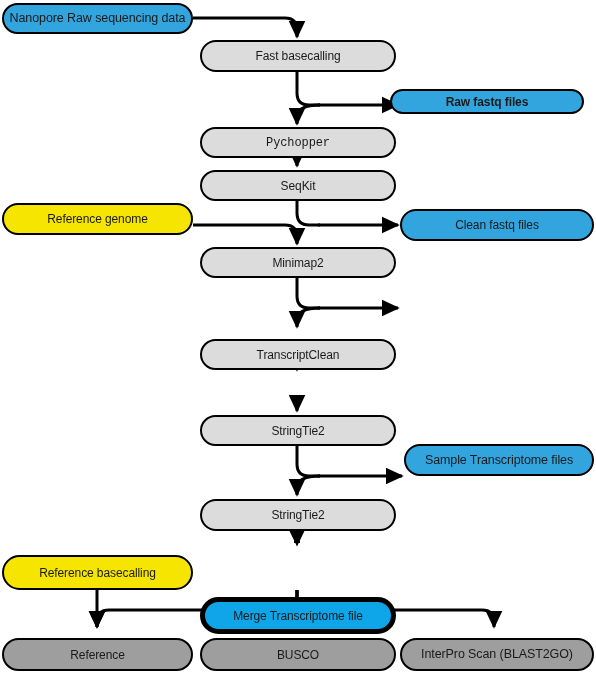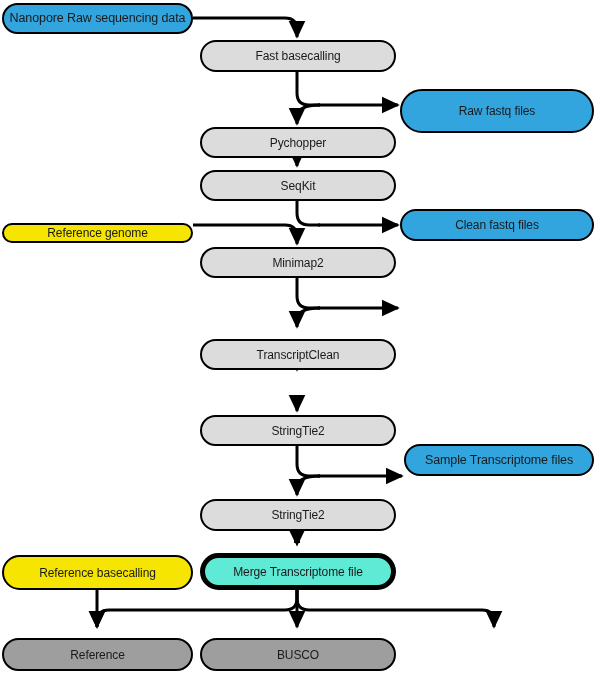--- a/index.html
+++ b/index.html
@@ -43,22 +43,23 @@
   .node.process {
     background: #dcdcdc;
   }
   .node.output {
     background: #32a5de;
   }
   .node.reference {
     background: #f5e500;
   }
   .node.merge {
-    background: #5eead4;
+    background: #0ea5e9;
     border-width: 5px;
+    margin-top: 44px;
   }
   .node.terminal {
     background: #9e9e9e;
   }
   .node.small-text {
     font-size: 12.5px;
   }
 </style>
 </head>
 <body>
@@ -111,27 +112,27 @@
       <path d="M297,590 L297,627" marker-end="url(#arrowhead)"></path>
 
       <path d="M297,590 L297,598 Q297,610 309,610 L482,610 Q494,610 494,622 L494,627" marker-end="url(#arrowhead)"></path>
     </g>
   </svg>
 
   <div class="node output small-text" style="left:2px; top:3px; width:191px; height:31px;">Nanopore Raw sequencing data</div>
 
   <div class="node process" style="left:200px; top:40px; width:196px; height:32px;">Fast basecalling</div>
 
-  <div class="node output" style="left:400px; top:89px; width:194px; height:44px;">Raw fastq files</div>
+  <div class="node output" style="left:390px; top:89px; width:194px; height:25px;font-weight:bold;">Raw fastq files</div>
 
-  <div class="node process" style="left:200px; top:127px; width:196px; height:31px;">Pychopper</div>
+  <div class="node process" style="left:200px; top:127px; width:196px; height:31px;font-family:Liberation Mono, monospace;">Pychopper</div>
 
   <div class="node process" style="left:200px; top:170px; width:196px; height:31px;">SeqKit</div>
 
-  <div class="node reference" style="left:2px; top:223px; width:191px; height:20px;">Reference genome</div>
+  <div class="node reference" style="left:2px; top:203px; width:191px; height:32px;">Reference genome</div>
 
   <div class="node output" style="left:400px; top:209px; width:194px; height:32px;">Clean fastq files</div>
 
   <div class="node process" style="left:200px; top:247px; width:196px; height:31px;">Minimap2</div>
 
 
   <div class="node process" style="left:200px; top:331px; width:196px; height:31px;margin-top:8px;">TranscriptClean</div>
 
 
   <div class="node process" style="left:200px; top:415px; width:196px; height:31px;">StringTie2</div>
@@ -141,14 +142,15 @@
   <div class="node process" style="left:200px; top:499px; width:196px; height:32px;">StringTie2</div>
 
   <div class="node reference" style="left:2px; top:555px; width:191px; height:35px;">Reference basecalling</div>
 
   <div class="node merge" style="left:200px; top:553px; width:196px; height:37px;">Merge Transcriptome file</div>
 
   <div class="node terminal" style="left:2px; top:638px; width:191px; height:33px;">Reference</div>
 
   <div class="node terminal" style="left:200px; top:638px; width:196px; height:33px;">BUSCO</div>
 
+  <div class="node terminal small-text" style="left:400px; top:638px; width:194px; height:33px;">InterPro Scan (BLAST2GO)</div>
 
 </div>
 
 </body></html>

